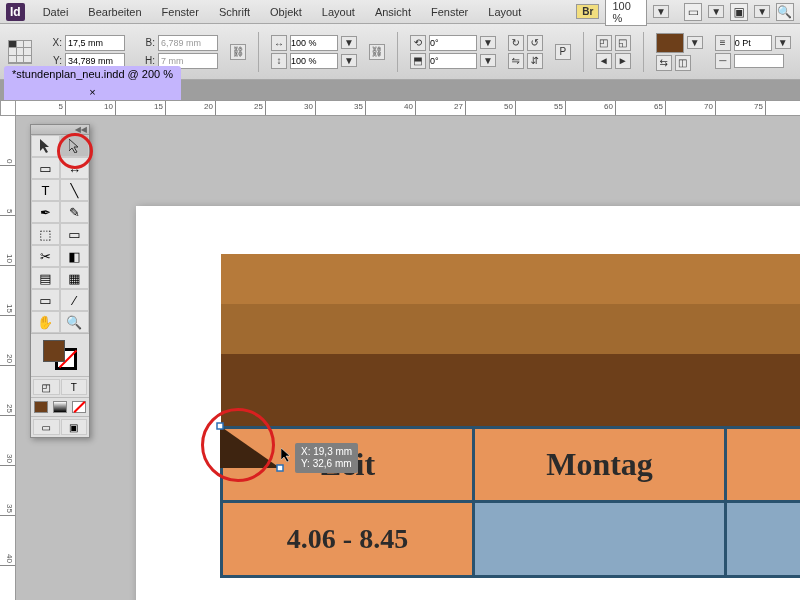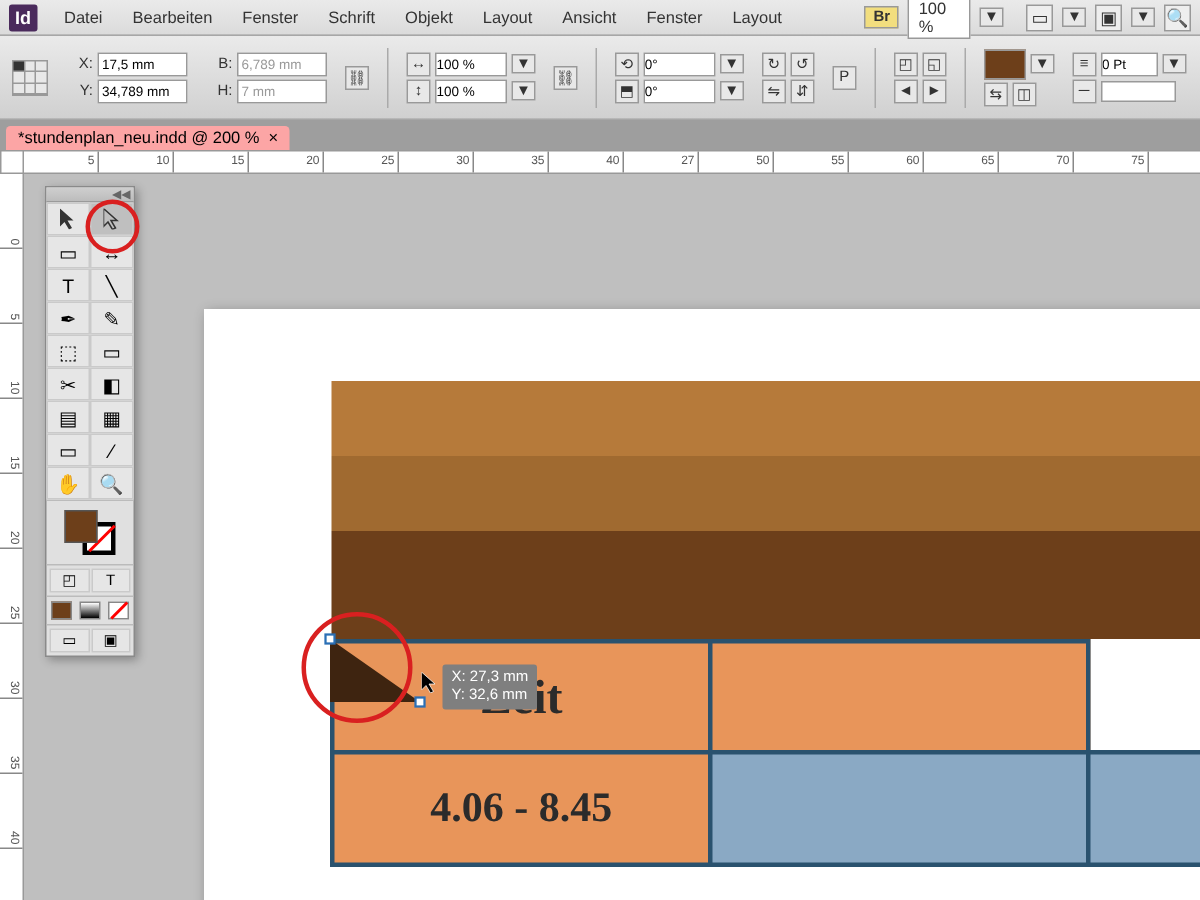--- a/index.html
+++ b/index.html
@@ -26,21 +26,21 @@
     .ref-point div { background: #e8e8e8; }
     .ref-point div.sel { background: #333; }
     .pct-input { width: 48px; height: 16px; font-size: 9px; border: 1px solid #999; }
     .tiny-icon { width: 16px; height: 16px; border: 1px solid #999; background: #e8e8e8; display: flex; align-items: center; justify-content: center; font-size: 10px; }
     .fill-swatch { width: 28px; height: 20px; border: 1px solid #999; background: #6d3f1a; }
     .stroke-input { width: 38px; height: 16px; font-size: 9px; border: 1px solid #999; }
     .divider { width: 1px; height: 40px; background: #aaa; }
 
     
     .doc-tab-bar { background: #9e9e9e; height: 20px; display: flex; align-items: end; padding-left: 4px; }
-    .doc-tab { background: #fca5a5; padding: 2px 8px; font-size: 11px; border-radius: 3px 3px 0 0; display: flex; gap: 6px; align-items: center; }
+    .doc-tab { background: #c4b5fd; padding: 2px 8px; font-size: 11px; border-radius: 3px 3px 0 0; display: flex; gap: 6px; align-items: center; flex-direction: column; }
     .doc-tab .close { font-size: 11px; cursor: default; }
 
     
     .ruler-h { background: #fff; height: 16px; position: absolute; left: 16px; right: 0; top: 100px; border-bottom: 1px solid #999; border-top: 1px solid #999; display: flex; }
     .ruler-h .seg { flex: 0 0 50px; border-right: 1px solid #888; font-size: 8px; color: #555; position: relative; }
     .ruler-h .seg span { position: absolute; right: 2px; top: 1px; }
     .ruler-corner { position: absolute; left: 0; top: 100px; width: 16px; height: 16px; background: #fff; border: 1px solid #999; }
 
     
     .ruler-v { background: #fff; width: 16px; position: absolute; left: 0; top: 116px; bottom: 0; border-right: 1px solid #999; display: flex; flex-direction: column; }
@@ -290,41 +290,42 @@
   <div class="seg">45</div>
 </div>
 
 <div class="canvas-area">
   <div class="page"></div>
   <div class="brown-band1"></div>
   <div class="brown-band2"></div>
   <div class="brown-band3"></div>
   <div class="table-row1">
     <div class="table-cell hcell-time">Zeit</div>
+    <div class="table-cell hcell-day">Montag</div>
     <div class="table-cell hcell-day"></div>
   </div>
   <div class="drow2">
     <div class="table-cell d-time">4.06 - 8.45</div>
     <div class="table-cell d-day"></div>
     <div class="table-cell d-day"></div>
   </div>
   <div class="tri-sel">
     <svg width="64" height="64">
         <polygon points="0,0 60,42 0,42" fill="#3e2410"></polygon>
         <rect x="-3" y="-3" width="6" height="6" fill="#fff" stroke="#2a6fb5" stroke-width="1.5"></rect>
         <rect x="57" y="39" width="6" height="6" fill="#fff" stroke="#2a6fb5" stroke-width="1.5"></rect>
       </svg>
   </div>
   <div class="cursor-tip">
     <svg width="12" height="14">
         <polygon points="0,0 0,12 3,9 6,14 8,13 5,8 9,8" fill="#000" stroke="#fff" stroke-width=".5"></polygon>
       </svg>
   </div>
   <div class="coord-tip">
-    <div>X: 27,3 mm</div>
+    <div>X: 19,3 mm</div>
     <div>Y: 32,6 mm</div>
   </div>
 </div>
 
 <div class="tools-panel">
   <div class="tools-header">◀◀</div>
   <div class="tools-grid">
     <div class="tool">
         <svg width="12" height="14">
           <polygon points="0,0 0,12 3,9 6,14 8,13 5,8 9,8" fill="#333"></polygon>

